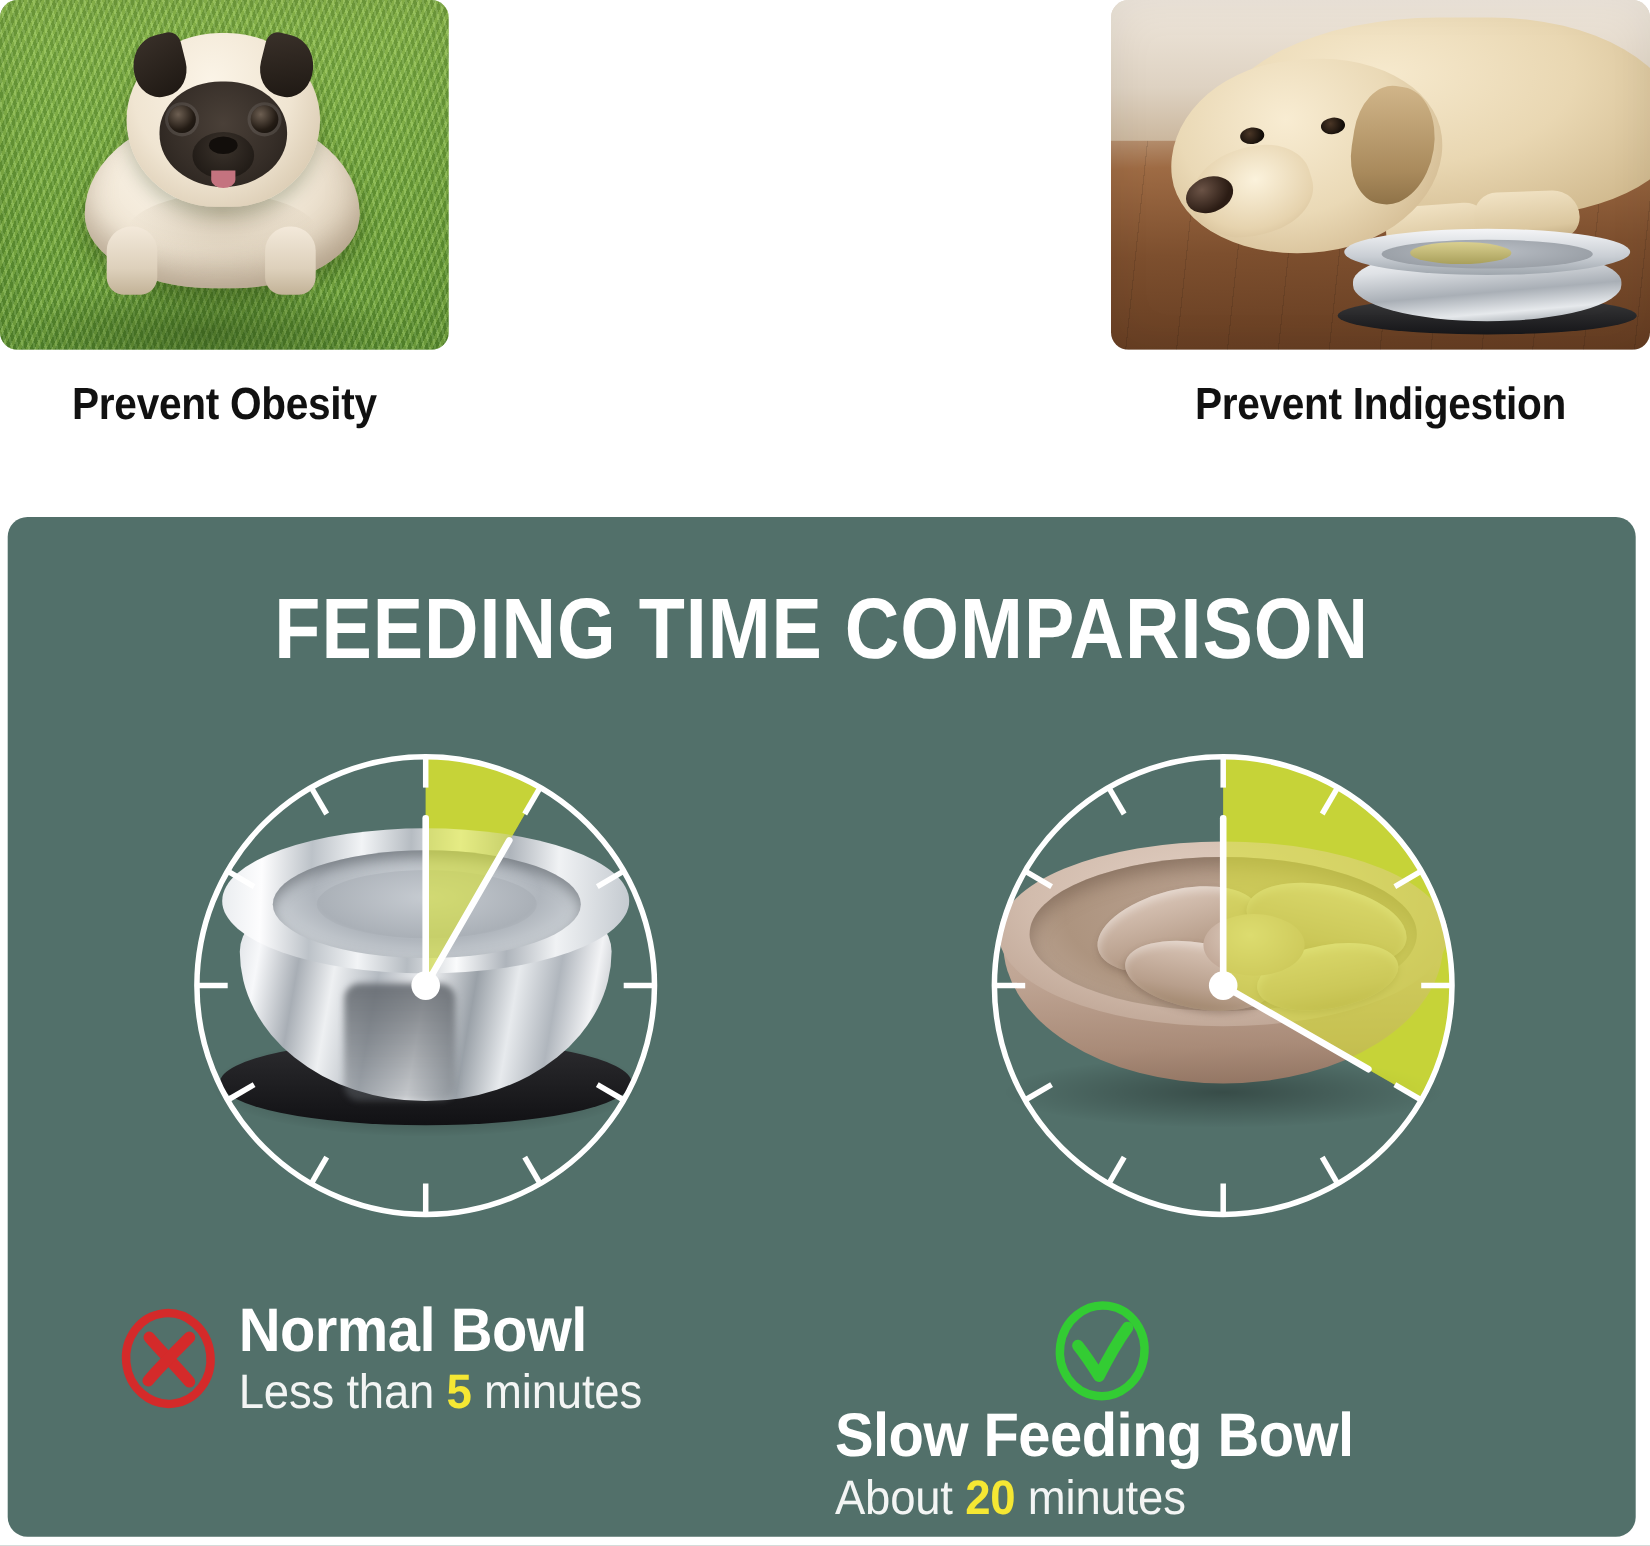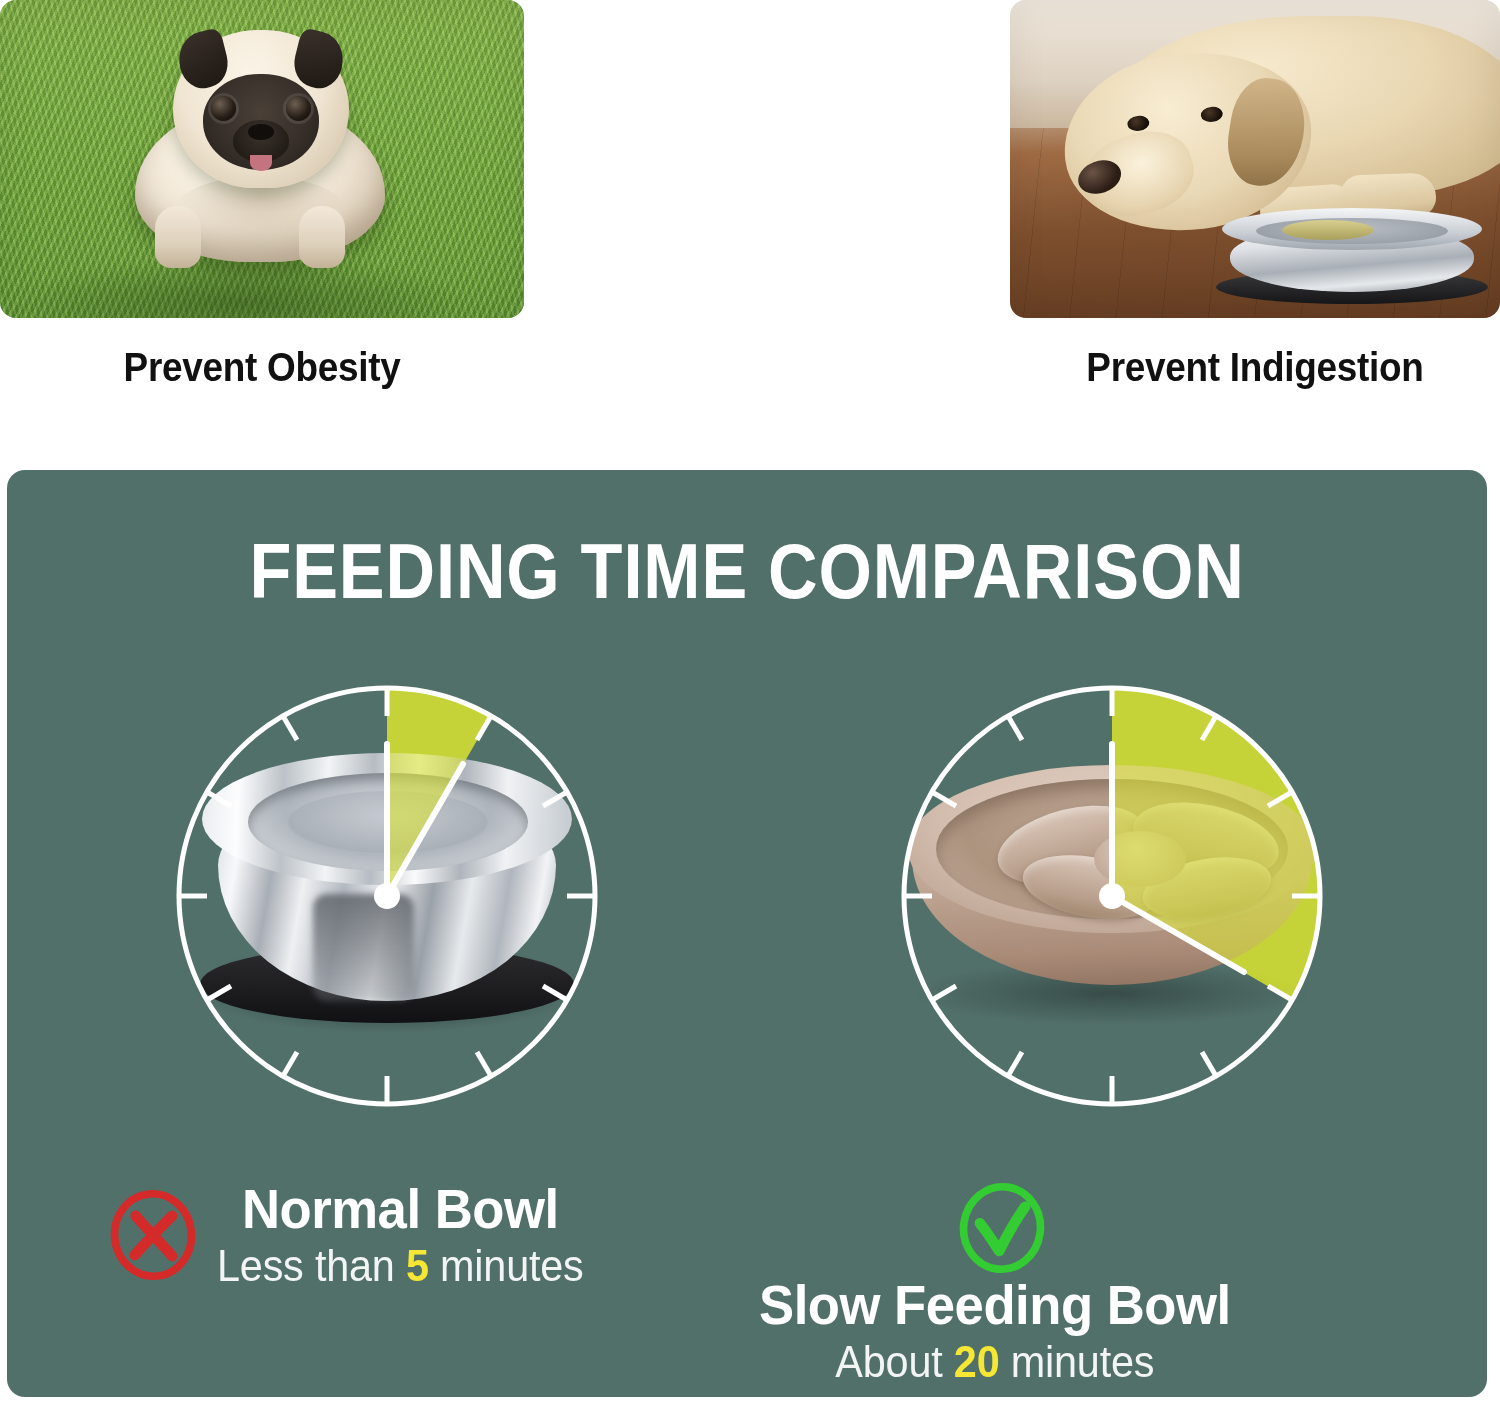--- a/index.html
+++ b/index.html
@@ -18,21 +18,21 @@
   
   .benefits-strip {
     position: absolute;
     left: 0; top: 0;
     width: 1500px;
     height: 440px;
   }
   .benefit-card {
     position: absolute;
     top: 0;
-    width: 524px;
+    width: 408px;
   }
   .benefit-card.c1 { left: 0px; }
   .benefit-card.c2 { left: 504px; }
   .benefit-card.c3 { left: 1010px; width: 490px; }
 
   .photo {
     position: relative;
     width: 100%;
     height: 318px;
     border-radius: 16px;
@@ -456,21 +456,20 @@
 
   
   .clock-overlay { position: absolute; left: 0; top: 0; width: 452px; height: 452px; }
 
   
   .legend-row {
     position: absolute;
     top: 710px;
     display: flex;
     align-items: center;
-    text-align: center;
   }
   .legend-row.left  { left: 98px; }
   .legend-row.right { left: 752px; flex-direction: column; }
 
   .legend-mark { width: 96px; height: 96px; flex: none; margin-right: 16px; }
   .legend-texts { display: flex; flex-direction: column; justify-content: center; }
   .legend-title {
     color: #ffffff;
     font-size: 56px;
     font-weight: 700;

